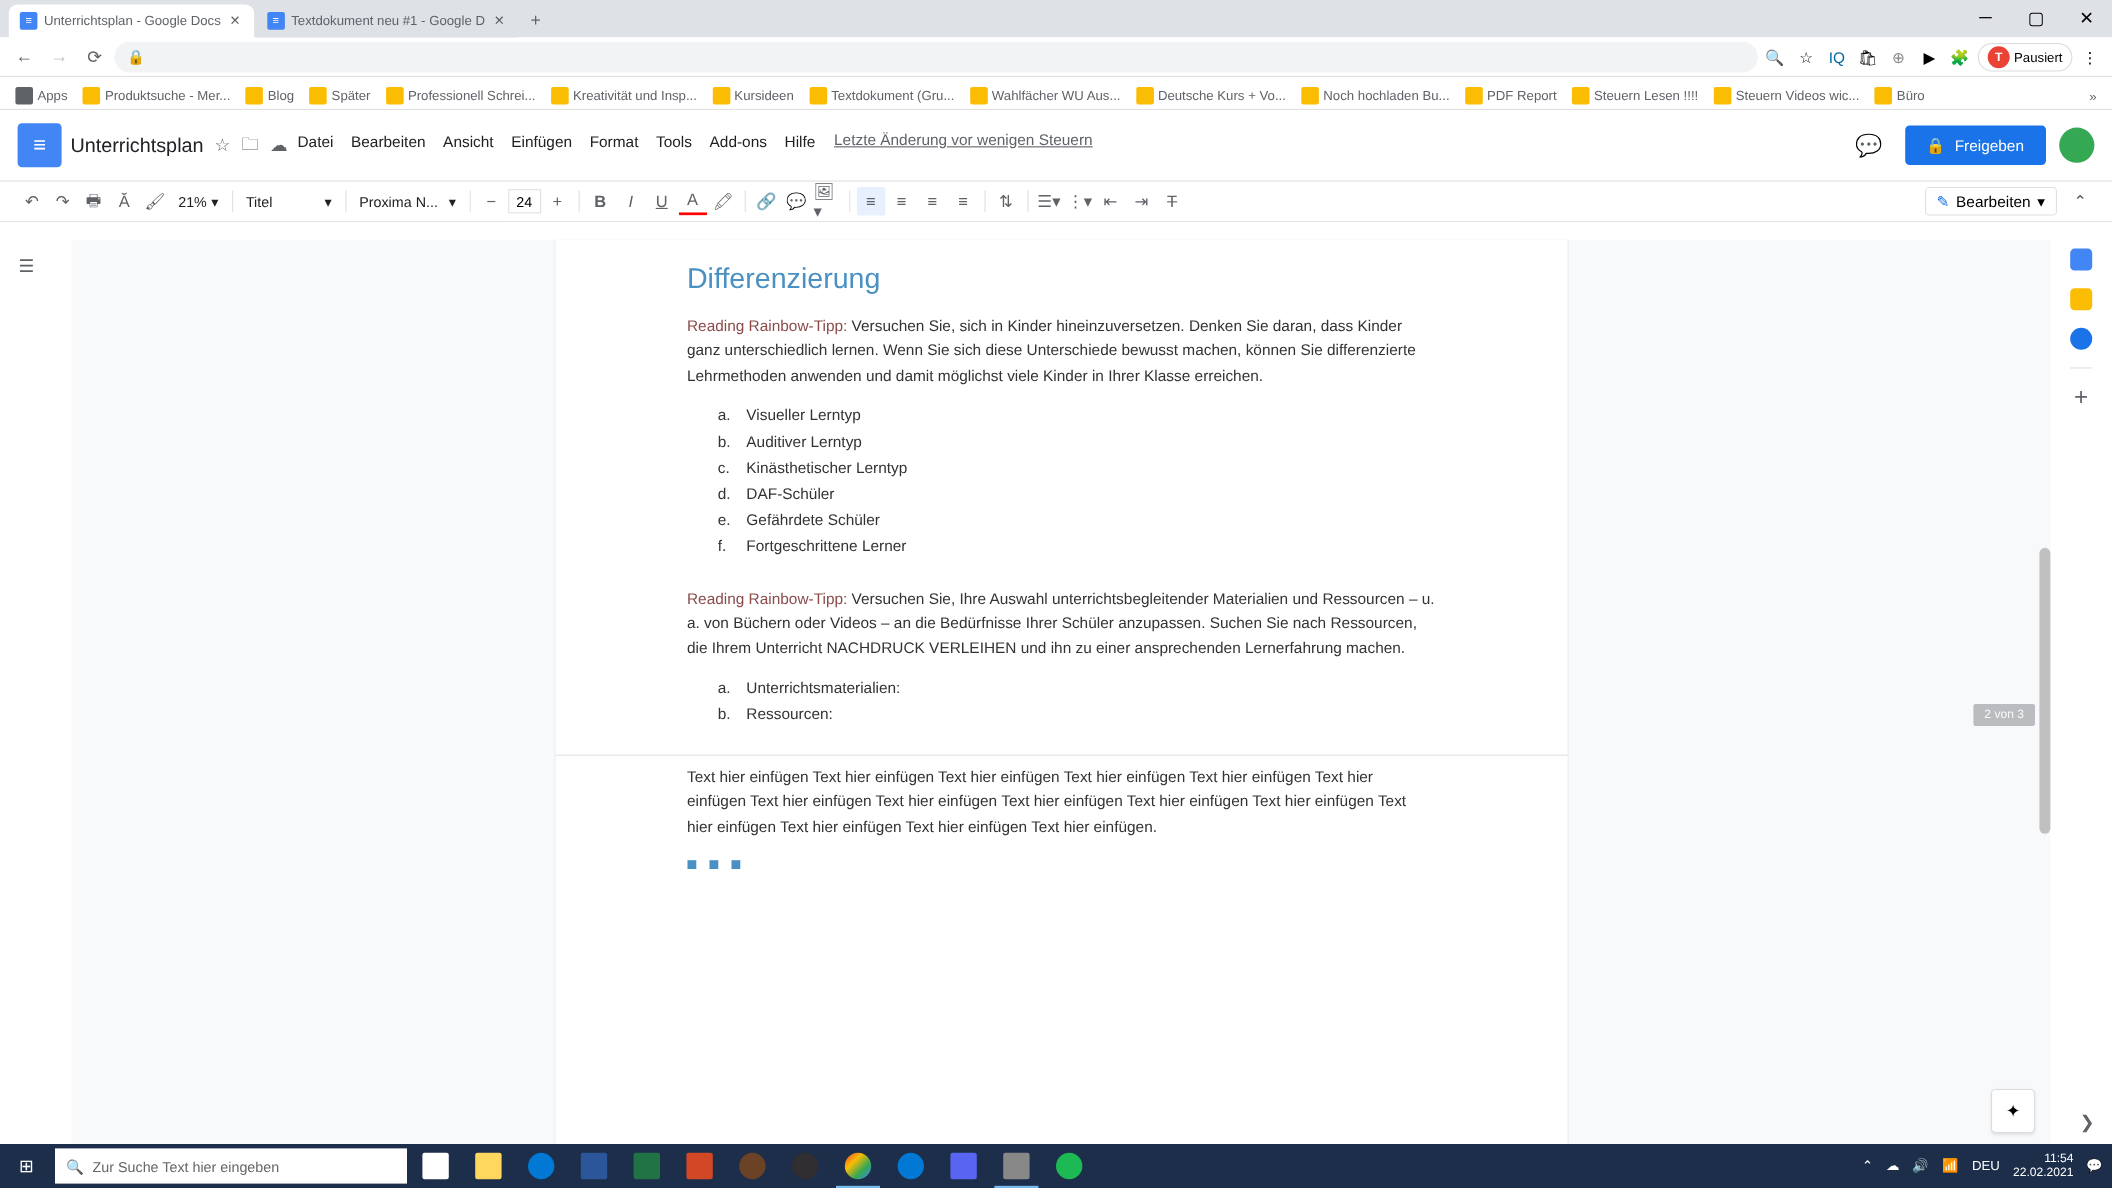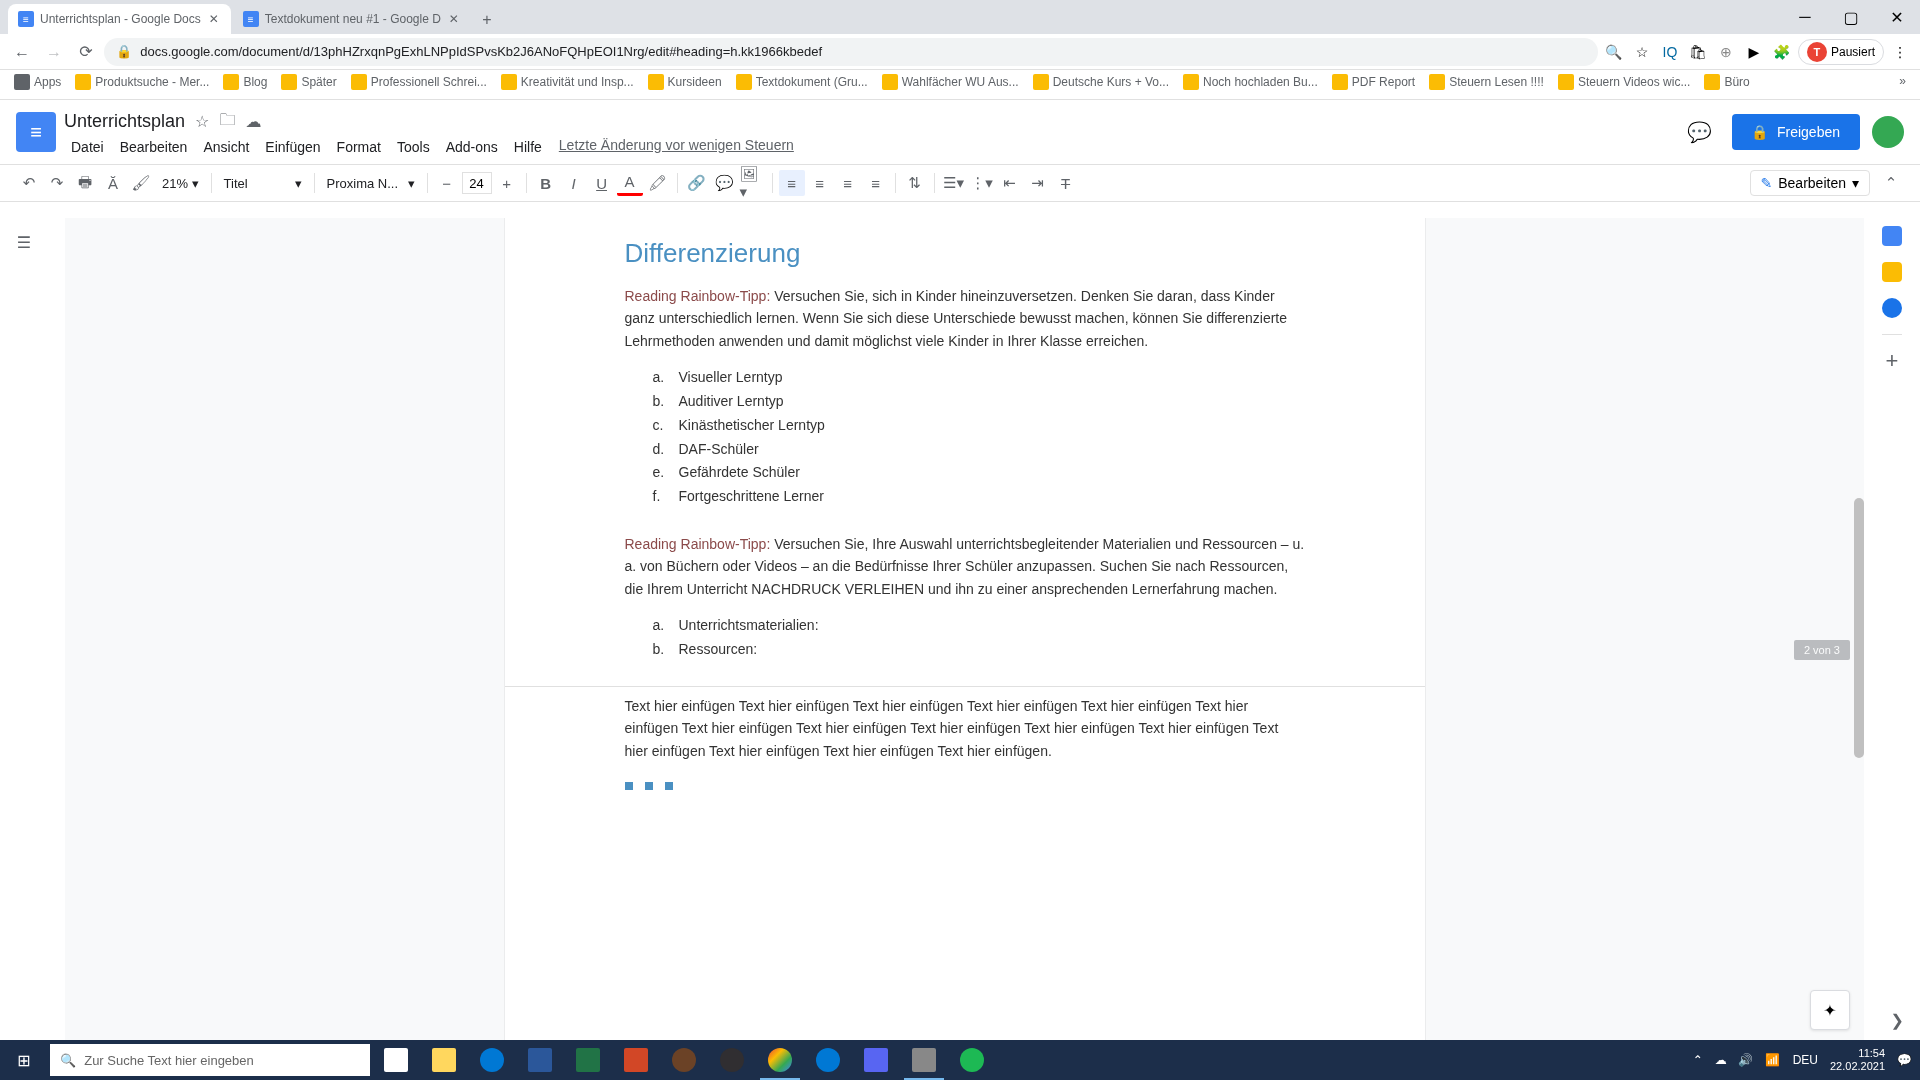--- a/index.html
+++ b/index.html
@@ -16,30 +16,30 @@
 .win-btn { width: 46px; display: flex; align-items: center; justify-content: center; cursor: pointer; color: #000; }
 
 .browser-bar { height: 36px; background: #fff; display: flex; align-items: center; padding: 0 8px; gap: 4px; border-bottom: 1px solid #e0e0e0; }
 .nav-btn { width: 28px; height: 28px; display: flex; align-items: center; justify-content: center; color: #5f6368; border-radius: 50%; cursor: pointer; }
 .url-bar { flex: 1; height: 28px; background: #f1f3f4; border-radius: 14px; display: flex; align-items: center; padding: 0 12px; font-size: 13px; color: #5f6368; gap: 8px; }
 .url-text { color: #202124; }
 .ext-icon { width: 24px; height: 24px; display: flex; align-items: center; justify-content: center; cursor: pointer; font-size: 14px; }
 .paused-badge { display: flex; align-items: center; gap: 4px; border: 1px solid #dadce0; border-radius: 14px; padding: 2px 8px; font-size: 12px; }
 .avatar-circle { width: 20px; height: 20px; border-radius: 50%; background: #ea4335; color: white; display: flex; align-items: center; justify-content: center; font-size: 11px; font-weight: bold; }
 
-.bookmarks-bar { height: 30px; background: #fff; display: flex; align-items: flex-start; padding: 0 8px; gap: 2px; border-bottom: 1px solid #e0e0e0; }
+.bookmarks-bar { height: 30px; background: #fff; display: flex; align-items: flex-end; padding: 0 8px; gap: 2px; border-bottom: 1px solid #e0e0e0; }
 .bookmark { display: flex; align-items: center; gap: 4px; padding: 4px 6px; font-size: 12px; color: #5f6368; cursor: pointer; border-radius: 4px; }
 .bookmark-icon { width: 16px; height: 16px; background: #fbbc04; border-radius: 2px; flex-shrink: 0; }
 .bookmark-icon.apps { background: #5f6368; }
 .bookmark-overflow { margin-left: auto; }
 
 
 .docs-header { height: 64px; background: #fff; display: flex; align-items: center; padding: 0 16px; gap: 8px; }
 .docs-logo { width: 40px; height: 40px; background: #4285f4; border-radius: 4px; display: flex; align-items: center; justify-content: center; color: white; font-size: 20px; cursor: pointer; }
-.docs-title-area { flex: 1; display: flex; flex-direction: column; gap: 2px; }
+.docs-title-area { flex: 1; display: flex; gap: 2px; }
 .docs-title-row { display: flex; align-items: center; gap: 10px; }
 .docs-title { font-size: 18px; color: #202124; }
 .title-icon { color: #5f6368; cursor: pointer; font-size: 16px; }
 .docs-menus { display: flex; gap: 2px; font-size: 14px; color: #202124; }
 .menu-item { padding: 2px 7px; cursor: pointer; border-radius: 4px; }
 .last-change { color: #5f6368; text-decoration: underline; margin-left: 8px; }
 .header-right { display: flex; align-items: center; gap: 12px; }
 .comment-btn { width: 40px; height: 40px; display: flex; align-items: center; justify-content: center; cursor: pointer; color: #5f6368; font-size: 20px; }
 .share-btn { background: #1a73e8; color: white; border: none; border-radius: 4px; padding: 0 20px; height: 36px; font-size: 14px; font-weight: 500; display: flex; align-items: center; gap: 8px; cursor: pointer; }
 .profile-avatar { width: 32px; height: 32px; border-radius: 50%; background: #34a853; cursor: pointer; }
@@ -122,21 +122,20 @@
     <div class="win-btn">✕</div>
   </div>
 </div>
 
 <div class="browser-bar">
   <div class="nav-btn">←</div>
   <div class="nav-btn" style="opacity:0.4">→</div>
   <div class="nav-btn">⟳</div>
   <div class="url-bar">
     <span>🔒</span>
-    <span class="url-text">docs.google.com/document/d/13phHZrxqnPgExhLNPpIdSPvsKb2J6ANoFQHpEOI1Nrg/edit#heading=h.kk1966kbedef</span>
   </div>
   <div class="ext-icon">🔍</div>
   <div class="ext-icon">☆</div>
   <div class="ext-icon" style="color:#0369a1">IQ</div>
   <div class="ext-icon">🛍</div>
   <div class="ext-icon" style="color:#888">⊕</div>
   <div class="ext-icon">▶</div>
   <div class="ext-icon">🧩</div>
   <div class="paused-badge">
     <span class="avatar-circle">T</span>

